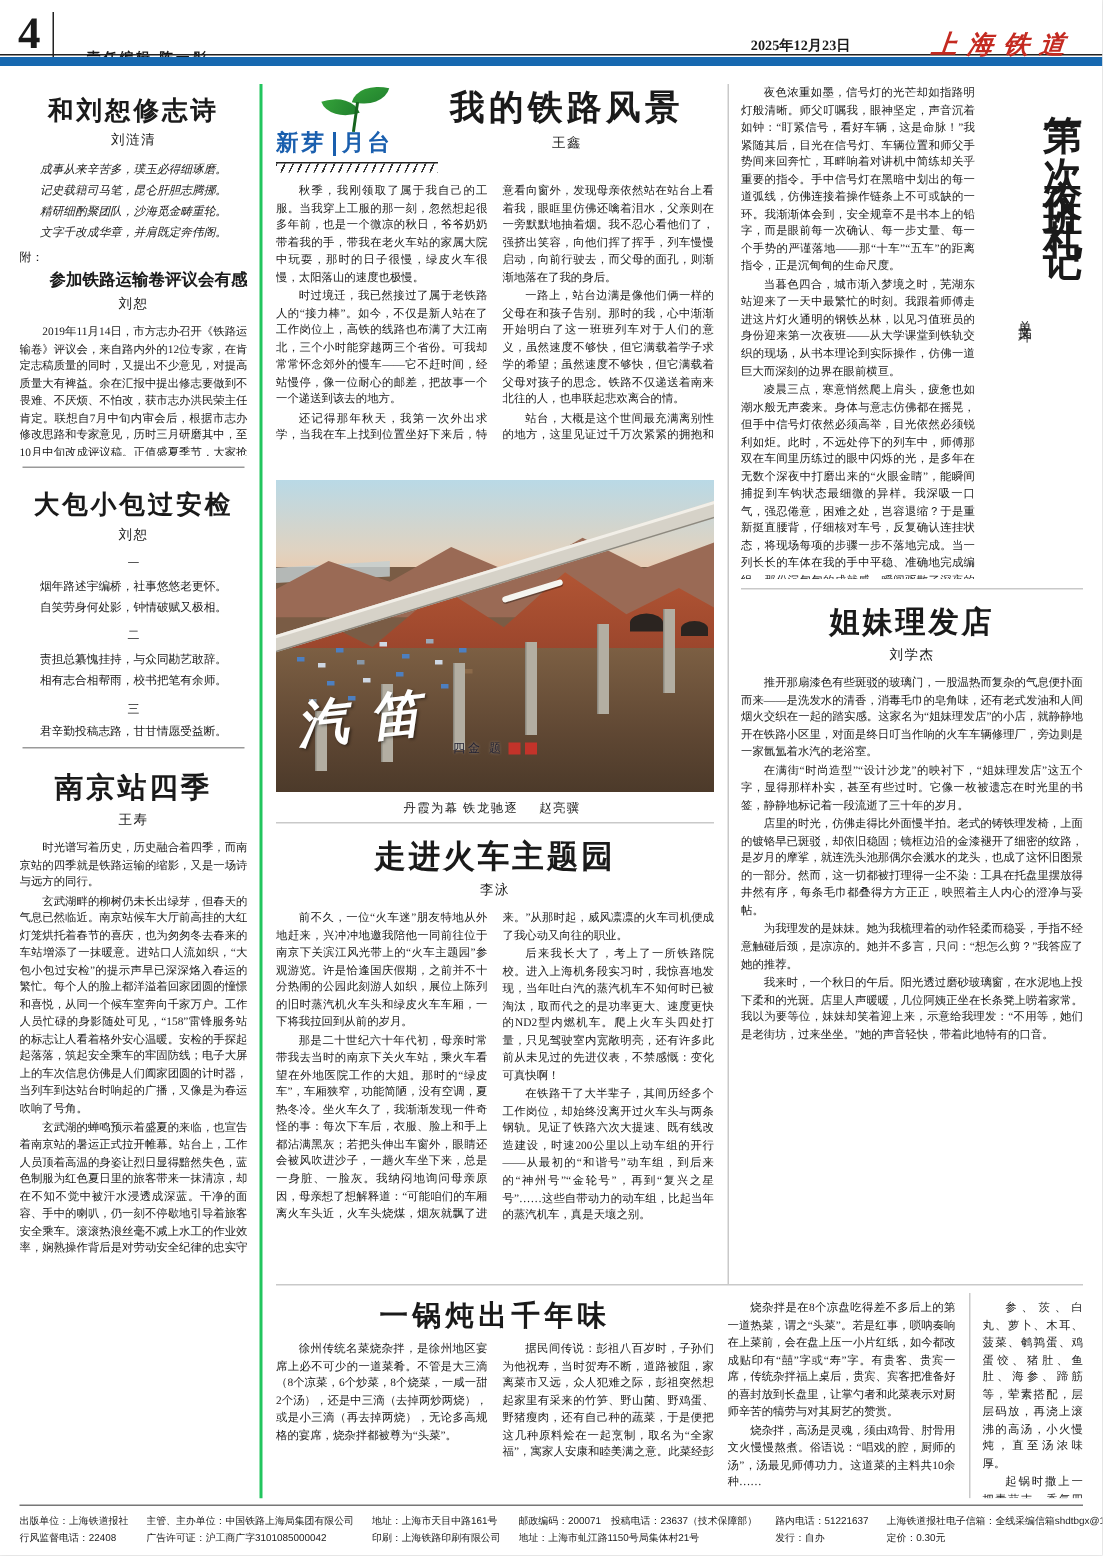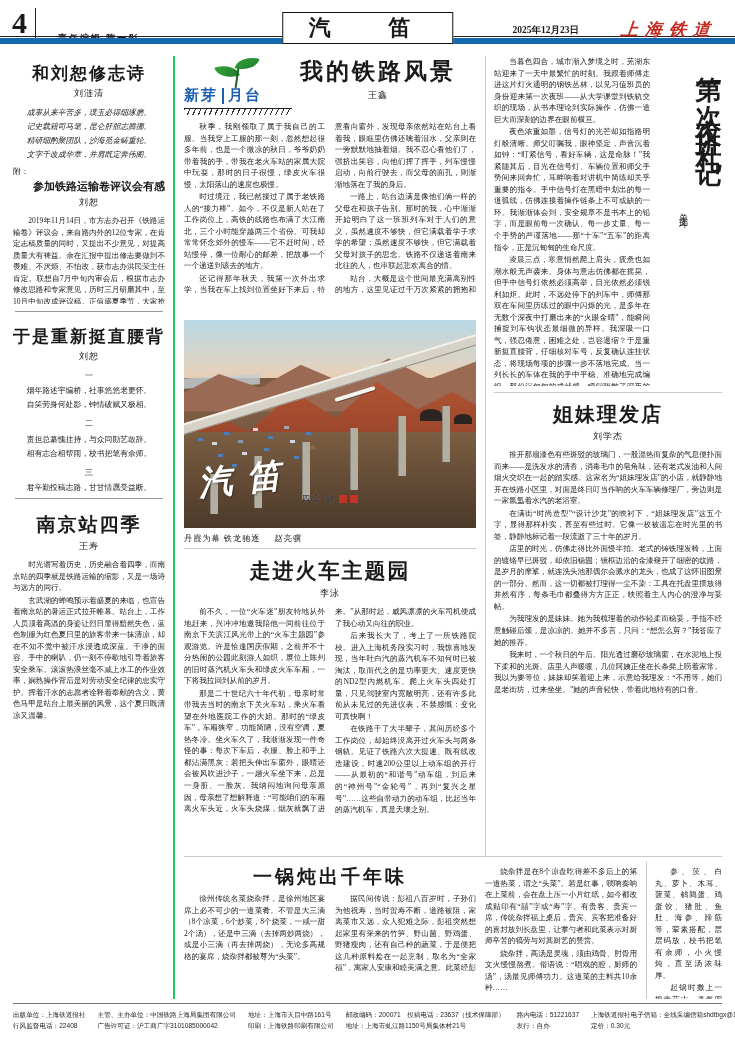--- a/index.html
+++ b/index.html
@@ -9,21 +9,21 @@
   
   .header{position:relative;height:50px;}
   .header-rule{position:absolute;left:0;right:0;top:36px;border-top:1.2px solid #222;}
   .page-num{position:absolute;left:10px;top:8px;font-size:30px;font-weight:bold;line-height:1;
             border-right:1.2px solid #222;padding:0 8px 2px 2px;}
   .editor{position:absolute;left:58px;top:32px;font-size:9px;font-weight:bold;letter-spacing:2px;}
   .blue-bar{position:absolute;left:0;right:0;top:38px;height:6px;background:#1668b0;}
   .masthead{position:absolute;left:50%;top:12px;transform:translateX(-50%);background:#fff;
             border:1.6px solid #111;padding:2px 16px;font-size:22px;font-weight:bold;
             letter-spacing:26px;text-indent:10px;z-index:3;line-height:1.2;}
-  .date{position:absolute;right:156px;top:24px;font-size:9.5px;font-weight:bold;}
+  .date{position:absolute;right:168px;top:24px;font-size:9.5px;font-weight:bold;}
   .brand{position:absolute;right:18px;top:18px;font-size:17px;font-weight:bold;color:#c42a21;
          letter-spacing:7px;font-style:italic;transform:skewX(-6deg);}
   
   .content{position:absolute;top:56px;left:13px;right:13px;bottom:38px;display:grid;
            grid-template-columns:162px 292px 1fr;grid-template-rows:800px 1fr;column-gap:9px;overflow:hidden;}
   .col-left{grid-row:1/3;border-right:2px solid #22c55e;padding-right:8px;overflow:hidden;}
   .col-mid{grid-column:2;grid-row:1;overflow:hidden;}
   .col-right{grid-column:3;grid-row:1;border-left:1px solid #c9c9c9;padding-left:8px;overflow:hidden;}
   .bottom-row{grid-column:2/4;grid-row:2;border-top:1px solid #c9c9c9;padding-top:5px;
               display:flex;gap:9px;overflow:hidden;}
@@ -90,21 +90,21 @@
   .p3{left:166px;bottom:38px;height:62px;} .p4{left:214px;bottom:52px;height:60px;}
   .p5{left:258px;bottom:66px;height:56px;} .p6{left:26px;bottom:14px;height:40px;}
   .train{position:absolute;left:150px;bottom:132px;width:42px;height:4px;background:#f5f5f0;
          border-radius:2px;transform:rotate(-17deg);box-shadow:0 1px 0 rgba(0,0,0,.35);}
   .overlay-title{position:absolute;left:14px;bottom:26px;color:#fff;font-size:34px;font-weight:bold;
           font-style:italic;letter-spacing:14px;transform:rotate(-6deg);
           text-shadow:1px 1px 2px rgba(0,0,0,.45);}
   .overlay-ins{position:absolute;left:118px;bottom:24px;color:#223;font-size:8px;letter-spacing:2px;
           text-shadow:0 0 2px rgba(255,255,255,.4);}
   .seal{display:inline-block;width:8px;height:8px;background:#c3332a;margin-left:3px;vertical-align:middle;}
-  .photo-caption{display:flex;justify-content:flex-start;gap:14px;font-size:8.2px;margin-top:5px;
+  .photo-caption{display:flex;justify-content:center;gap:14px;font-size:8.2px;margin-top:5px;
                  padding-right:4px;letter-spacing:1px;}
   
   .zhutiyuan{border-top:1px solid #c9c9c9;margin-top:2px;padding-top:2px;}
   .zt-text{column-count:2;column-gap:10px;column-fill:auto;height:212px;overflow:hidden;margin-top:4px;}
   
   .yeban{height:330px;overflow:hidden;}
   .yeban-titleblock{float:right;width:66px;height:400px;display:flex;flex-direction:row-reverse;
                     justify-content:flex-start;padding-left:6px;}
   .yeban-vtitle{writing-mode:vertical-rl;font-size:26px;font-weight:bold;letter-spacing:14px;
                 line-height:1.1;}
@@ -125,21 +125,20 @@
 </head>
 <body>
 
 <div class="page">
 
   <div class="header">
     <div class="header-rule"></div>
     <div class="page-num">4</div>
     <div class="editor">责任编辑 陈一彤</div>
     <div class="blue-bar"></div>
-    <div class="masthead">汽 笛</div>
     <div class="date">2025年12月23日</div>
     <div class="brand">上海铁道</div>
   </div>
 
   <div class="content">
 
     <div class="col-left">
       <div class="art1 fixed">
         <div class="art-title small">和刘恕修志诗</div>
         <div class="art-author">刘涟清</div>
@@ -152,21 +151,21 @@
         <div class="note">附：</div>
         <div class="sub-title">参加铁路运输卷评议会有感</div>
         <div class="art-author">刘恕</div>
         <div class="body-text">
             <p>2019年11月14日，市方志办召开《铁路运输卷》评议会，来自路内外的12位专家，在肯定志稿质量的同时，又提出不少意见，对提高质量大有裨益。余在汇报中提出修志要做到不畏难、不厌烦、不怕改，获市志办洪民荣主任肯定。联想自7月中旬内审会后，根据市志办修改思路和专家意见，历时三月研磨其中，至10月中旬改成评议稿。正值盛夏季节，大家抢时间，赶进度，甘苦自知，感慨良多。</p>
           </div>
 
       </div>
       <div class="hsep"></div>
       <div class="art2 fixed">
-        <div class="art-title small">于是重新挺直腰背</div>
+        <div class="art-title small">大包小包过安检</div>
         <div class="art-author">刘恕</div>
         <div class="stanzas">
             <div class="stanza">
             <div class="stanza-num">一</div>
             <div class="stanza-line">烟年路述宇编桥，社事悠悠老更怀。</div>
             <div class="stanza-line">自笑劳身何处影，钟情破赋又极相。</div>
           </div>
             <div class="stanza">
             <div class="stanza-num">二</div>
             <div class="stanza-line">责担总纂愧挂持，与众同勘艺敢辞。</div>
@@ -178,20 +177,21 @@
 
           </div>
           </div>
       </div>
       <div class="hsep"></div>
       <div class="art3 fixed" style="height:330px;">
         <div class="art-title">南京站四季</div>
         <div class="art-author">王寿</div>
         <div class="body-text">
             <p>时光谱写着历史，历史融合着四季，而南京站的四季就是铁路运输的缩影，又是一场诗与远方的同行。</p>
+            <p>玄武湖畔的柳树仍未长出绿芽，但春天的气息已然临近。南京站候车大厅前高挂的大红灯笼烘托着春节的喜庆，也为匆匆冬去春来的车站增添了一抹暖意。进站口人流如织，“大包小包过安检”的提示声早已深深烙入春运的繁忙。每个人的脸上都洋溢着回家团圆的憧憬和喜悦，从同一个候车室奔向千家万户。工作人员忙碌的身影随处可见，“158”雷锋服务站的标志让人看着格外安心温暖。安检的手探起起落落，筑起安全乘车的牢固防线；电子大屏上的车次信息仿佛是人们阖家团圆的计时器，当列车到达站台时响起的广播，又像是为春运吹响了号角。</p>
             <p>玄武湖的蝉鸣预示着盛夏的来临，也宣告着南京站的暑运正式拉开帷幕。站台上，工作人员顶着高温的身姿让烈日显得黯然失色，蓝色制服为红色夏日里的旅客带来一抹清凉，却在不知不觉中被汗水浸透成深蓝。干净的面容、手中的喇叭，仍一刻不停歇地引导着旅客安全乘车。滚滚热浪丝毫不减上水工的作业效率，娴熟操作背后是对劳动安全纪律的忠实守护。挥着汗水的志愿者诠释着奉献的含义，黄色马甲是站台上最美丽的风景，这个夏日既清凉又温馨。</p>
           </div>
       </div>
     </div>
 
     <div class="col-mid">
       <div class="fengjing fixed" style="height:258px;">
         <div class="fengjing-head">
           <div class="logo">
             <div class="sprout">
@@ -261,22 +261,22 @@
       </div>
     </div>
 
     <div class="col-right">
       <div class="yeban">
         <div class="yeban-titleblock">
           <div class="yeban-vtitle">第一次夜班札记</div>
           <div class="yeban-vauthor">单文坤</div>
         </div>
         <div class="body-text">
+            <p>夜色浓重如墨，信号灯的光芒却如指路明灯般清晰。师父叮嘱我，眼神坚定，声音沉着如钟：“盯紧信号，看好车辆，这是命脉！”我紧随其后，目光在信号灯、车辆位置和师父手势间来回奔忙，耳畔响着对讲机中简练却关乎重要的指令。手中信号灯在黑暗中划出的每一道弧线，仿佛连接着操作链条上不可或缺的一环。我渐渐体会到，安全规章不是书本上的铅字，而是眼前每一次确认、每一步丈量、每一个手势的严谨落地——那“十车”“五车”的距离指令，正是沉甸甸的生命尺度。</p>
             <p>当暮色四合，城市渐入梦境之时，芜湖东站迎来了一天中最繁忙的时刻。我跟着师傅走进这片灯火通明的钢铁丛林，以见习值班员的身份迎来第一次夜班——从大学课堂到铁轨交织的现场，从书本理论到实际操作，仿佛一道巨大而深刻的边界在眼前横亘。</p>
-            <p>夜色浓重如墨，信号灯的光芒却如指路明灯般清晰。师父叮嘱我，眼神坚定，声音沉着如钟：“盯紧信号，看好车辆，这是命脉！”我紧随其后，目光在信号灯、车辆位置和师父手势间来回奔忙，耳畔响着对讲机中简练却关乎重要的指令。手中信号灯在黑暗中划出的每一道弧线，仿佛连接着操作链条上不可或缺的一环。我渐渐体会到，安全规章不是书本上的铅字，而是眼前每一次确认、每一步丈量、每一个手势的严谨落地——那“十车”“五车”的距离指令，正是沉甸甸的生命尺度。</p>
             <p>凌晨三点，寒意悄然爬上肩头，疲惫也如潮水般无声袭来。身体与意志仿佛都在摇晃，但手中信号灯依然必须高举，目光依然必须锐利如炬。此时，不远处停下的列车中，师傅那双在车间里历练过的眼中闪烁的光，是多年在无数个深夜中打磨出来的“火眼金睛”，能瞬间捕捉到车钩状态最细微的异样。我深吸一口气，强忍倦意，困难之处，岂容退缩？于是重新挺直腰背，仔细核对车号，反复确认连挂状态，将现场每项的步骤一步不落地完成。当一列长长的车体在我的手中平稳、准确地完成编组，那份沉甸甸的成就感，瞬间驱散了深夜的倦意。</p>
           </div>
       </div>
       <div class="jiemei">
         <div class="art-title" style="font-size:20px;">姐妹理发店</div>
         <div class="art-author">刘学杰</div>
         <div class="body-text">
             <p>推开那扇漆色有些斑驳的玻璃门，一股温热而复杂的气息便扑面而来——是洗发水的清香，消毒毛巾的皂角味，还有老式发油和人间烟火交织在一起的踏实感。这家名为“姐妹理发店”的小店，就静静地开在铁路小区里，对面是终日叮当作响的火车车辆修理厂，旁边则是一家氤氲着水汽的老浴室。</p>
             <p>在满街“时尚造型”“设计沙龙”的映衬下，“姐妹理发店”这五个字，显得那样朴实，甚至有些过时。它像一枚被遗忘在时光里的书签，静静地标记着一段流逝了三十年的岁月。</p>
             <p>店里的时光，仿佛走得比外面慢半拍。老式的铸铁理发椅，上面的镀铬早已斑驳，却依旧稳固；镜框边沿的金漆褪开了细密的纹路，是岁月的摩挲，就连洗头池那偶尔会溅水的龙头，也成了这怀旧图景的一部分。然而，这一切都被打理得一尘不染：工具在托盘里摆放得井然有序，每条毛巾都叠得方方正正，映照着主人内心的澄净与妥帖。</p>
@@ -292,21 +292,21 @@
         <div class="twocol-b body-text">
             <p>徐州传统名菜烧杂拌，是徐州地区宴席上必不可少的一道菜肴。不管是大三滴（8个凉菜，6个炒菜，8个烧菜，一咸一甜2个汤），还是中三滴（去掉两炒两烧），或是小三滴（再去掉两烧），无论多高规格的宴席，烧杂拌都被尊为“头菜”。</p>
             <p>据民间传说：彭祖八百岁时，子孙们为他祝寿，当时贺寿不断，道路被阻，家离菜市又远，众人犯难之际，彭祖突然想起家里有采来的竹笋、野山菌、野鸡蛋、野猪瘦肉，还有自己种的蔬菜，于是便把这几种原料烩在一起烹制，取名为“全家福”，寓家人安康和睦美满之意。此菜经彭祖后人不断改良创新，又得名烧杂拌，渐渐成为徐州几千年宴席上的招牌菜。</p>
           </div>
       </div>
       <div class="bottom-col3 body-text">
           <p>烧杂拌是在8个凉盘吃得差不多后上的第一道热菜，谓之“头菜”。若是红事，唢呐奏响在上菜前，会在盘上压一小片红纸，如今都改成贴印有“囍”字或“寿”字。有贵客、贵宾一席，传统杂拌福上桌后，贵宾、宾客把准备好的喜封放到长盘里，让掌勺者和此菜表示对厨师辛苦的犒劳与对其厨艺的赞赏。</p>
           <p>烧杂拌，高汤是灵魂，须由鸡骨、肘骨用文火慢慢熬煮。俗语说：“唱戏的腔，厨师的汤”，汤最见师傅功力。这道菜的主料共10余种……</p>
         </div>
       <div class="bottom-col4 body-text">
-          <p>参、茨、白丸、萝卜、木耳、菠菜、鹌鹑蛋、鸡蛋饺、猪肚、鱼肚、海参、蹄筋等，荤素搭配，层层码放，校书把笔有余师，小火慢炖，直至汤浓味厚。</p>
+          <p>参、茨、白丸、萝卜、木耳、菠菜、鹌鹑蛋、鸡蛋饺、猪肚、鱼肚、海参、蹄筋等，荤素搭配，层层码放，再浇上滚沸的高汤，小火慢炖，直至汤浓味厚。</p>
           <p>起锅时撒上一把青蒜末，香气四溢。一锅炖出千年味，炖的是食材，更是徐州人代代相传的烟火人情。</p>
         </div>
     </div>
   </div>
 
   <div class="footer">
       <div class="fgroup">
       <div>出版单位：上海铁道报社</div>
       <div>行风监督电话：22408</div>
     </div>

